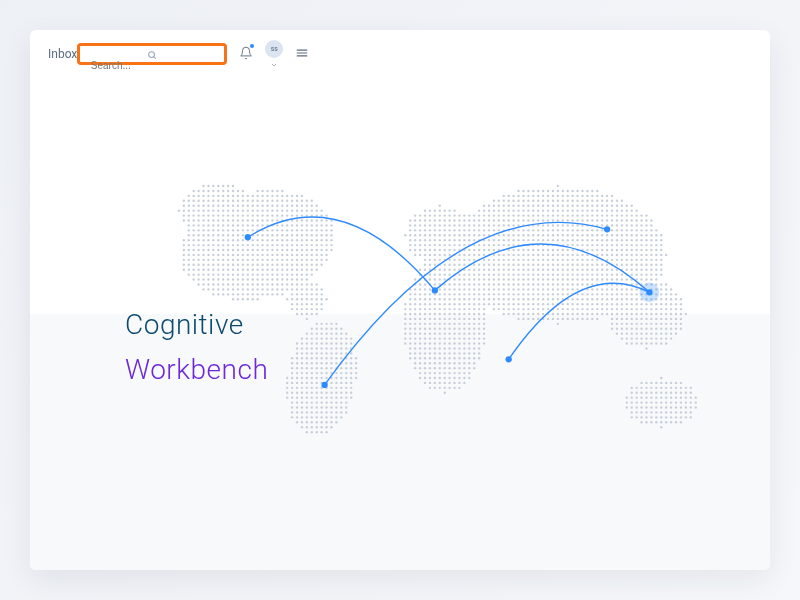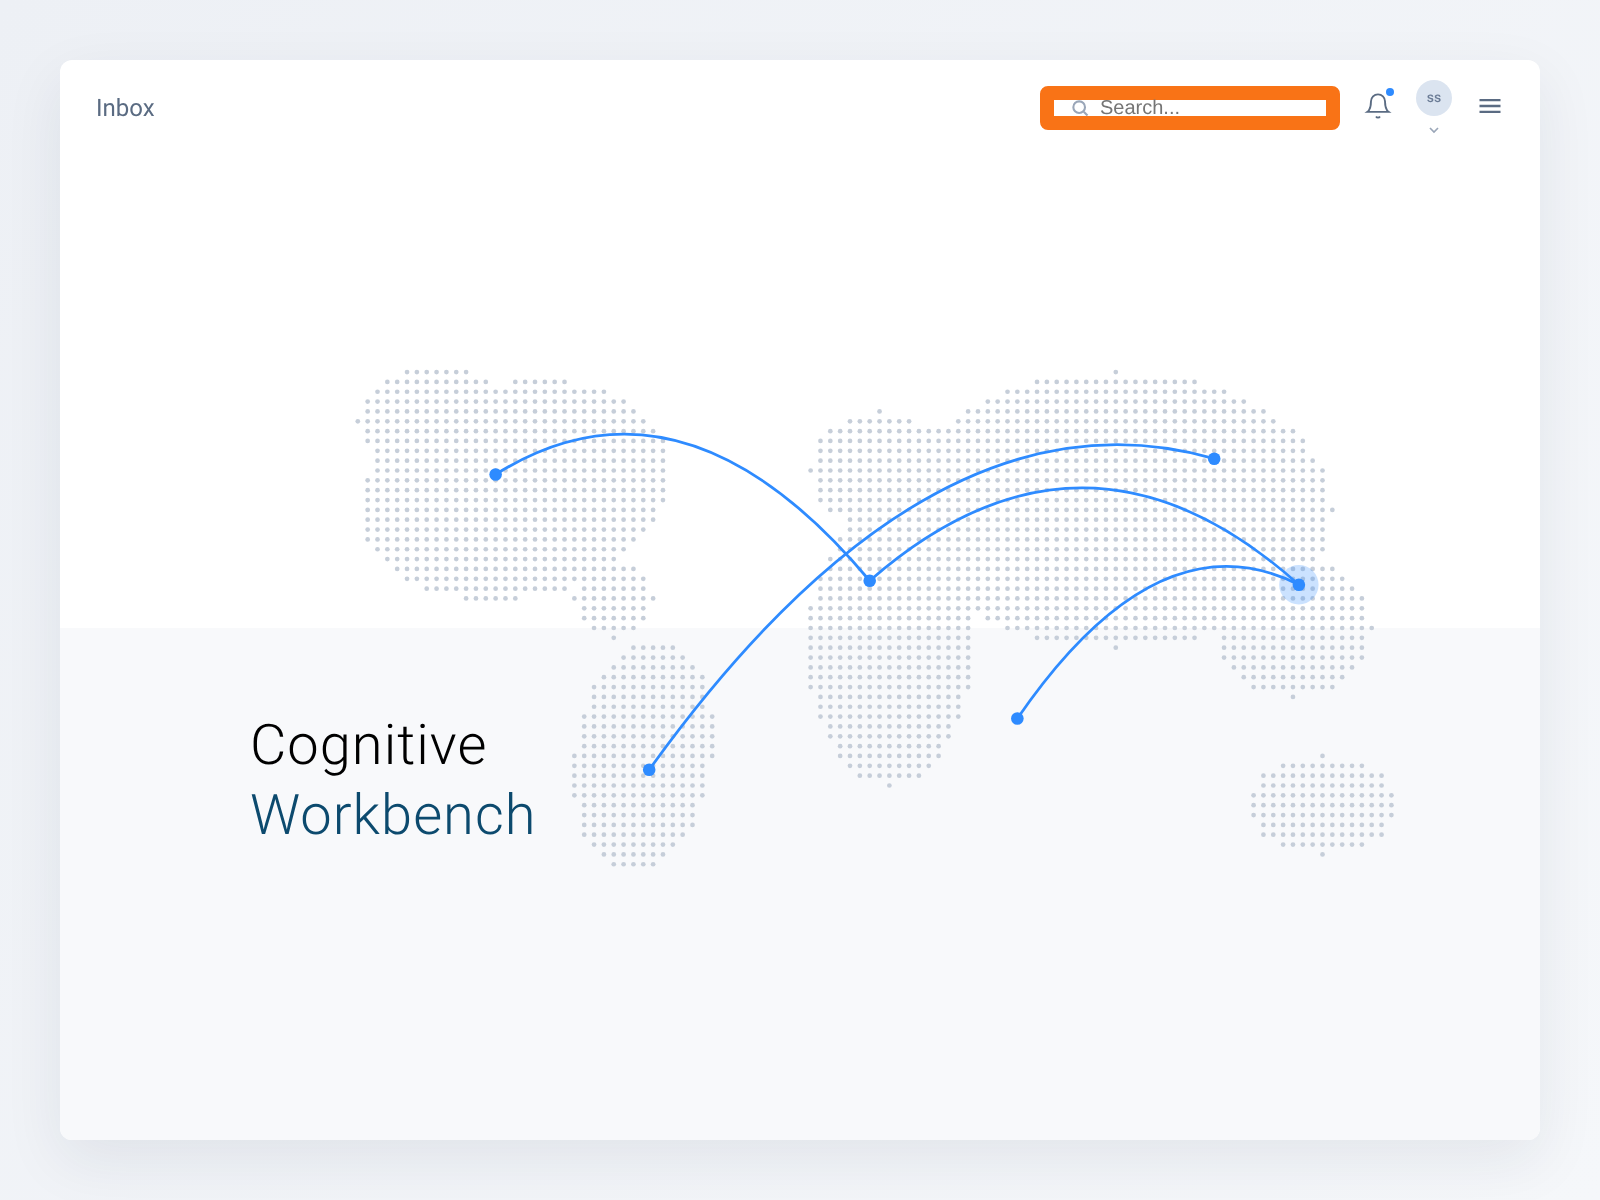--- a/index.html
+++ b/index.html
@@ -18,43 +18,44 @@
   height: 540px;
   background: #ffffff;
   border-radius: 6px;
   box-shadow: 0 10px 30px rgba(30,40,60,0.08);
   position: relative;
   overflow: hidden;
 }
 .topbar {
   display: flex;
   align-items: center;
-  justify-content: space-between;
+  justify-content: flex-start;
   padding: 12px 18px;
   height: 48px;
 }
 .page-title {
   font-size: 12px;
   color: #5a6b82;
   font-weight: 400;
 }
 .top-right {
   display: flex;
   align-items: center;
   gap: 12px;
 }
 .search {
   display: flex;
   align-items: center;
-  border: 7px solid #f97316;
+  border: 3px solid #f97316;
   border-radius: 4px;
   padding: 4px 8px;
   width: 150px;
   height: 22px;
   background: #fff;
+  flex-direction: column;
 }
 .search svg { flex-shrink: 0; }
 .search input {
   border: none;
   outline: none;
   font-size: 10px;
   color: #9aa6b8;
   margin-left: 5px;
   width: 100%;
   background: transparent;
@@ -118,30 +119,29 @@
 }
 .headline {
   position: absolute;
   left: 95px;
   top: 230px;
   z-index: 3;
 }
 .headline .l1 {
   font-size: 28px;
   font-weight: 300;
-  color: #000000;
+  color: #0c4a6e;
   letter-spacing: 0.5px;
-  margin-top: 48px;
 }
 .headline .l2 {
   font-size: 28px;
   font-weight: 300;
-  color: #0c4a6e;
+  color: #6d28d9;
   letter-spacing: 0.5px;
-  margin-top: 2px;
+  margin-top: 12px;
 }
 .map-svg {
   width: 100%;
   height: 100%;
 }
 .node {
   fill: #2e8bff;
 }
 .pulse {
   fill: rgba(46,139,255,0.25);

